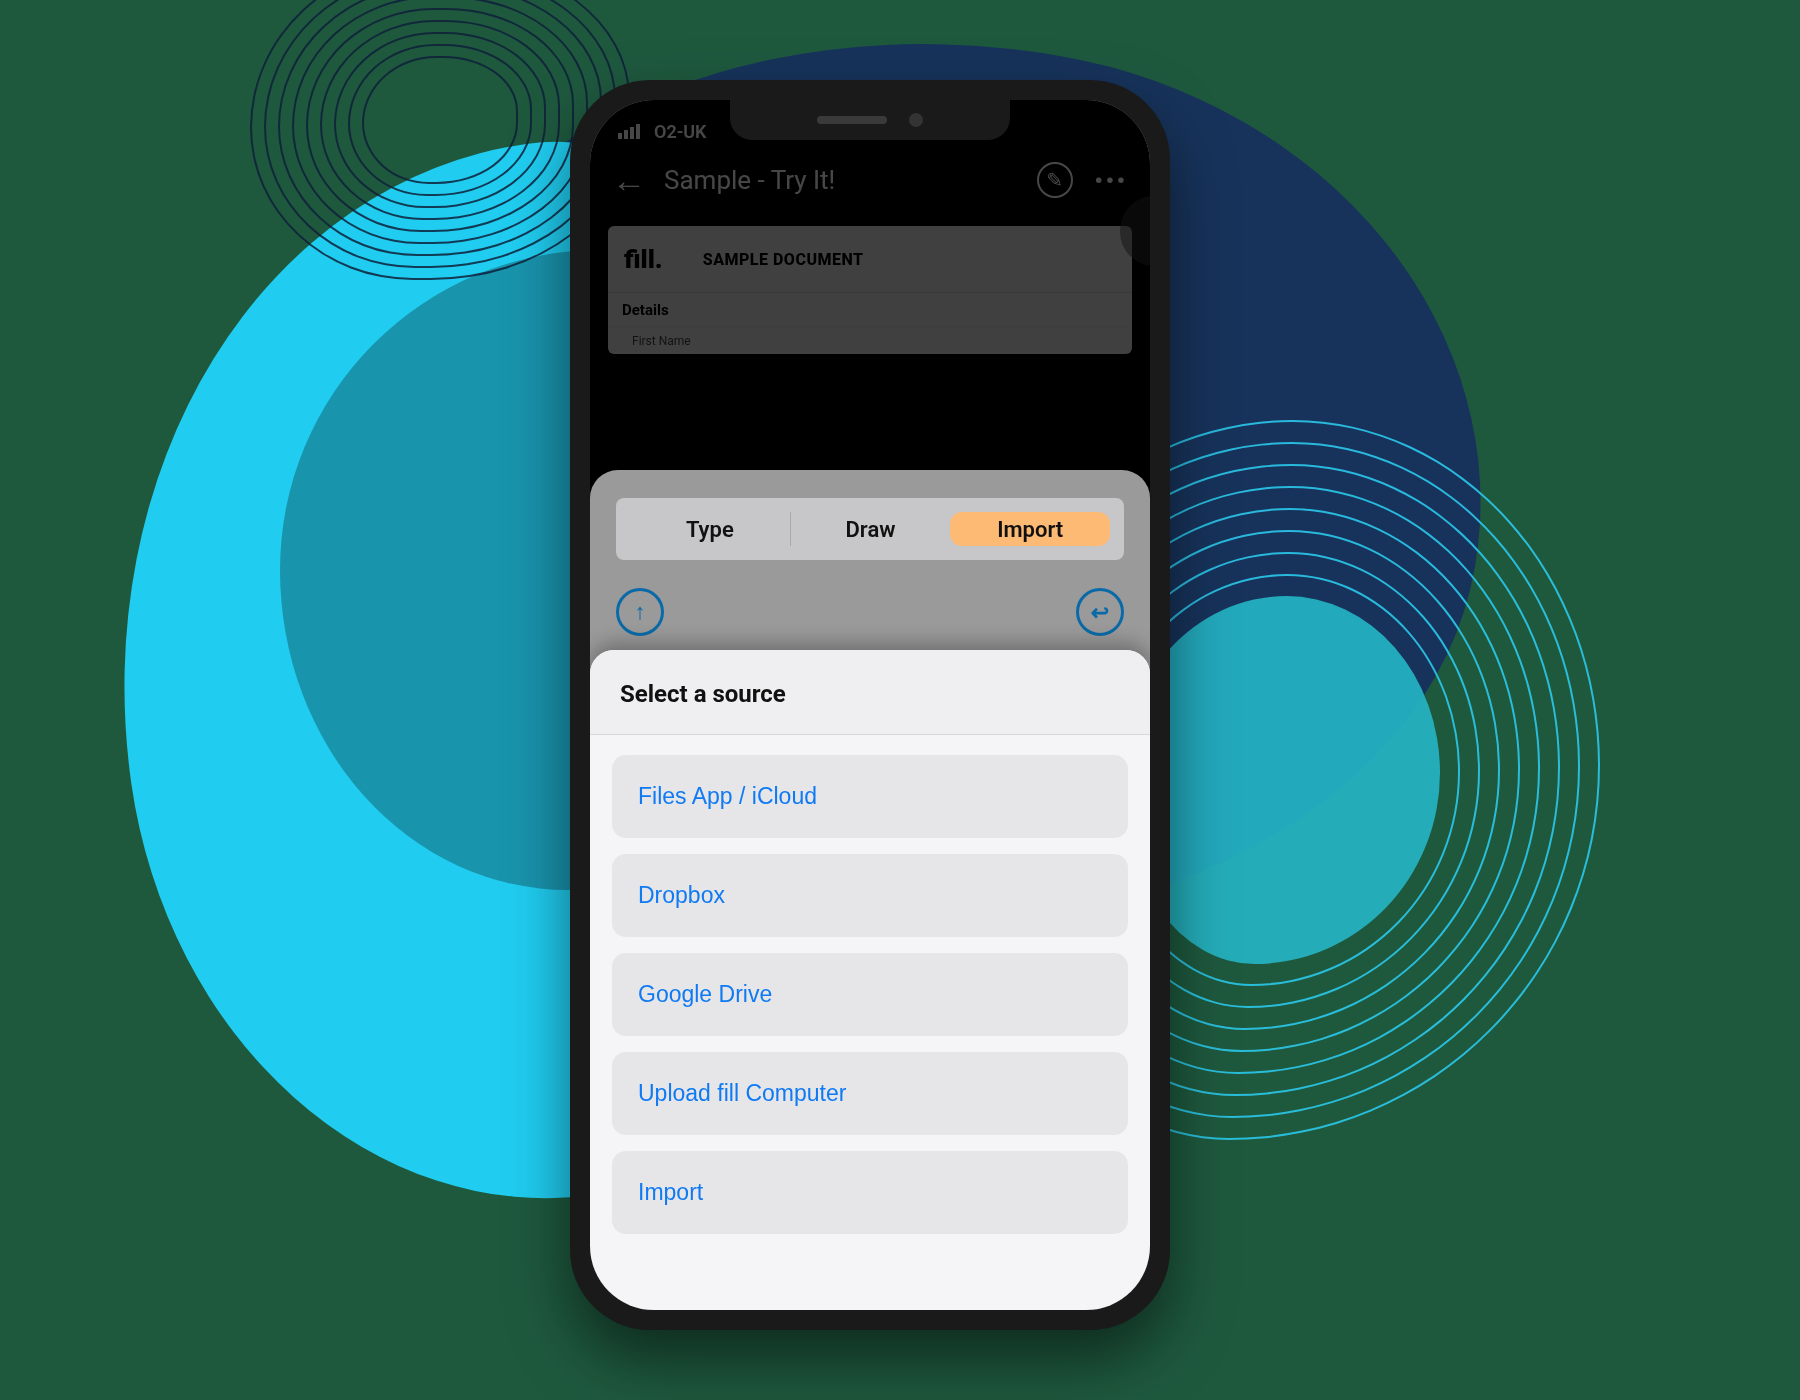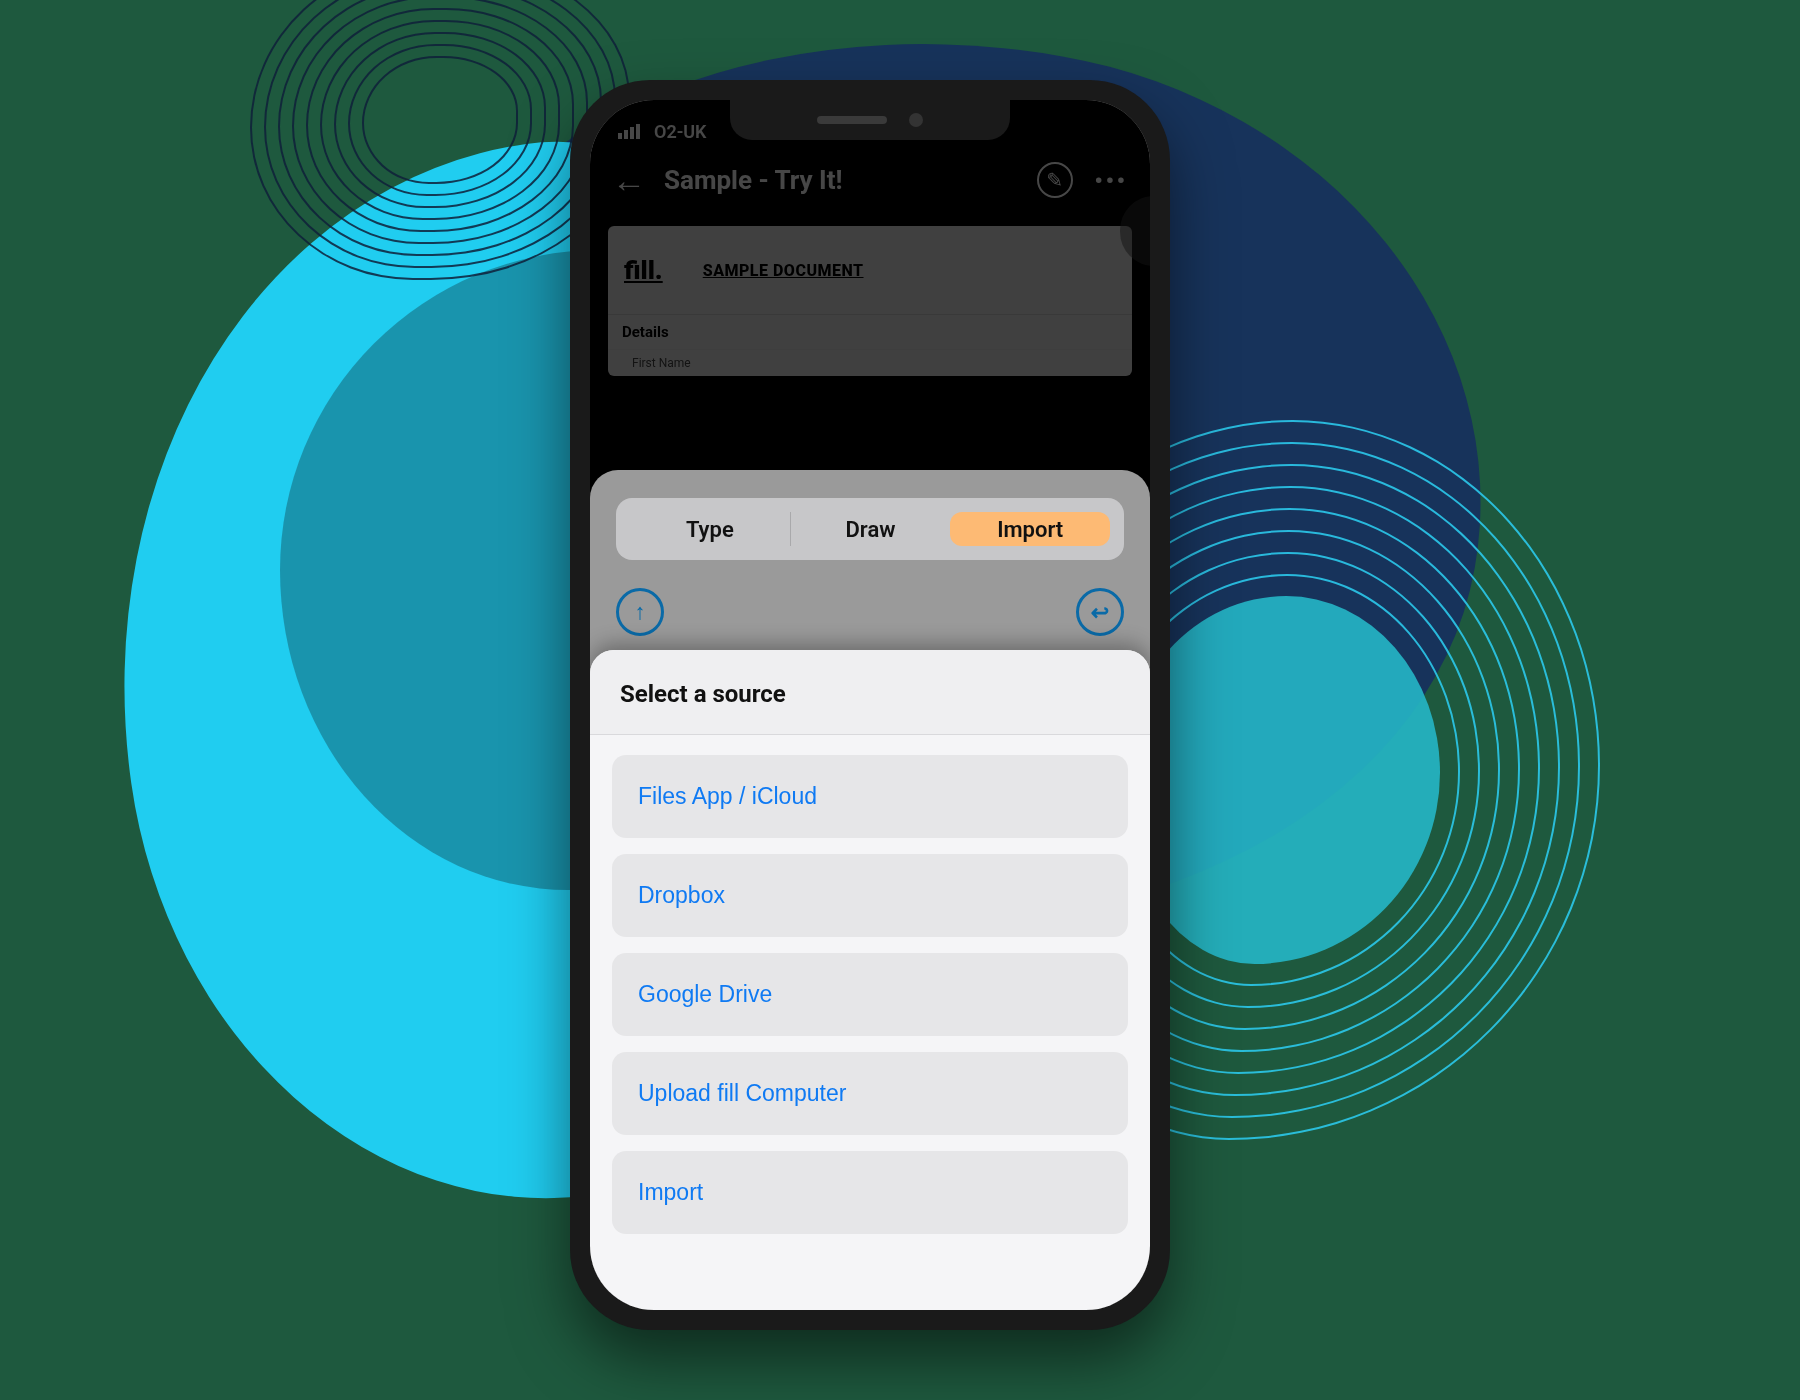--- a/index.html
+++ b/index.html
@@ -142,60 +142,59 @@
   .sig-bars span:nth-child(4){height:15px;}
 
   .nav-bar {
     height:72px;
     display:flex;
     align-items:center;
     padding:0 22px;
     gap:18px;
   }
   .back-arrow{font-size:34px;line-height:1;}
-  .nav-title{font-size:26px;font-weight:700;flex:1;}
+  .nav-title{font-size:26px;font-weight:400;flex:1;}
   .nav-icons{display:flex;align-items:center;gap:22px;}
   .compass{
     width:36px;height:36px;border:2px solid #fff;border-radius:50%;
     display:flex;align-items:center;justify-content:center;font-size:20px;
   }
   .dots{letter-spacing:3px;font-weight:900;font-size:22px;}
 
   .doc-card{
     margin:10px 18px;
     background:rgba(255,255,255,.9);
     border-radius:6px;
     color:#000;
     overflow:hidden;
   }
   .doc-head{
     display:flex;
     align-items:center;
-    padding:29px 16px;
+    padding:18px 16px;
     border-bottom:1px solid #ccc;
     gap:40px;
-    text-decoration:underline;
   }
   .doc-brand{font-weight:900;font-size:26px;}
   .doc-ht{font-weight:800;font-size:16px;letter-spacing:.5px;}
   .doc-sec{padding:8px 14px;border-bottom:1px solid #ddd;font-weight:700;font-size:15px;}
   .doc-field{padding:6px 24px;font-size:12px;color:#444;}
 
   
   .tabs-panel{
     position:absolute;
     left:0;right:0;top:370px;
     background:#9a9a9a;
     border-top-left-radius:28px;
     border-top-right-radius:28px;
     padding:28px 26px 60px;
   }
   .seg{
     background:#c7c7c9;
-    border-radius:16px;
+    border-radius:8px;
     display:flex;
     padding:14px;
     height:62px;
   }
   .seg-item{
     flex:1;
     display:flex;
     align-items:center;
     justify-content:center;
     font-size:22px;

